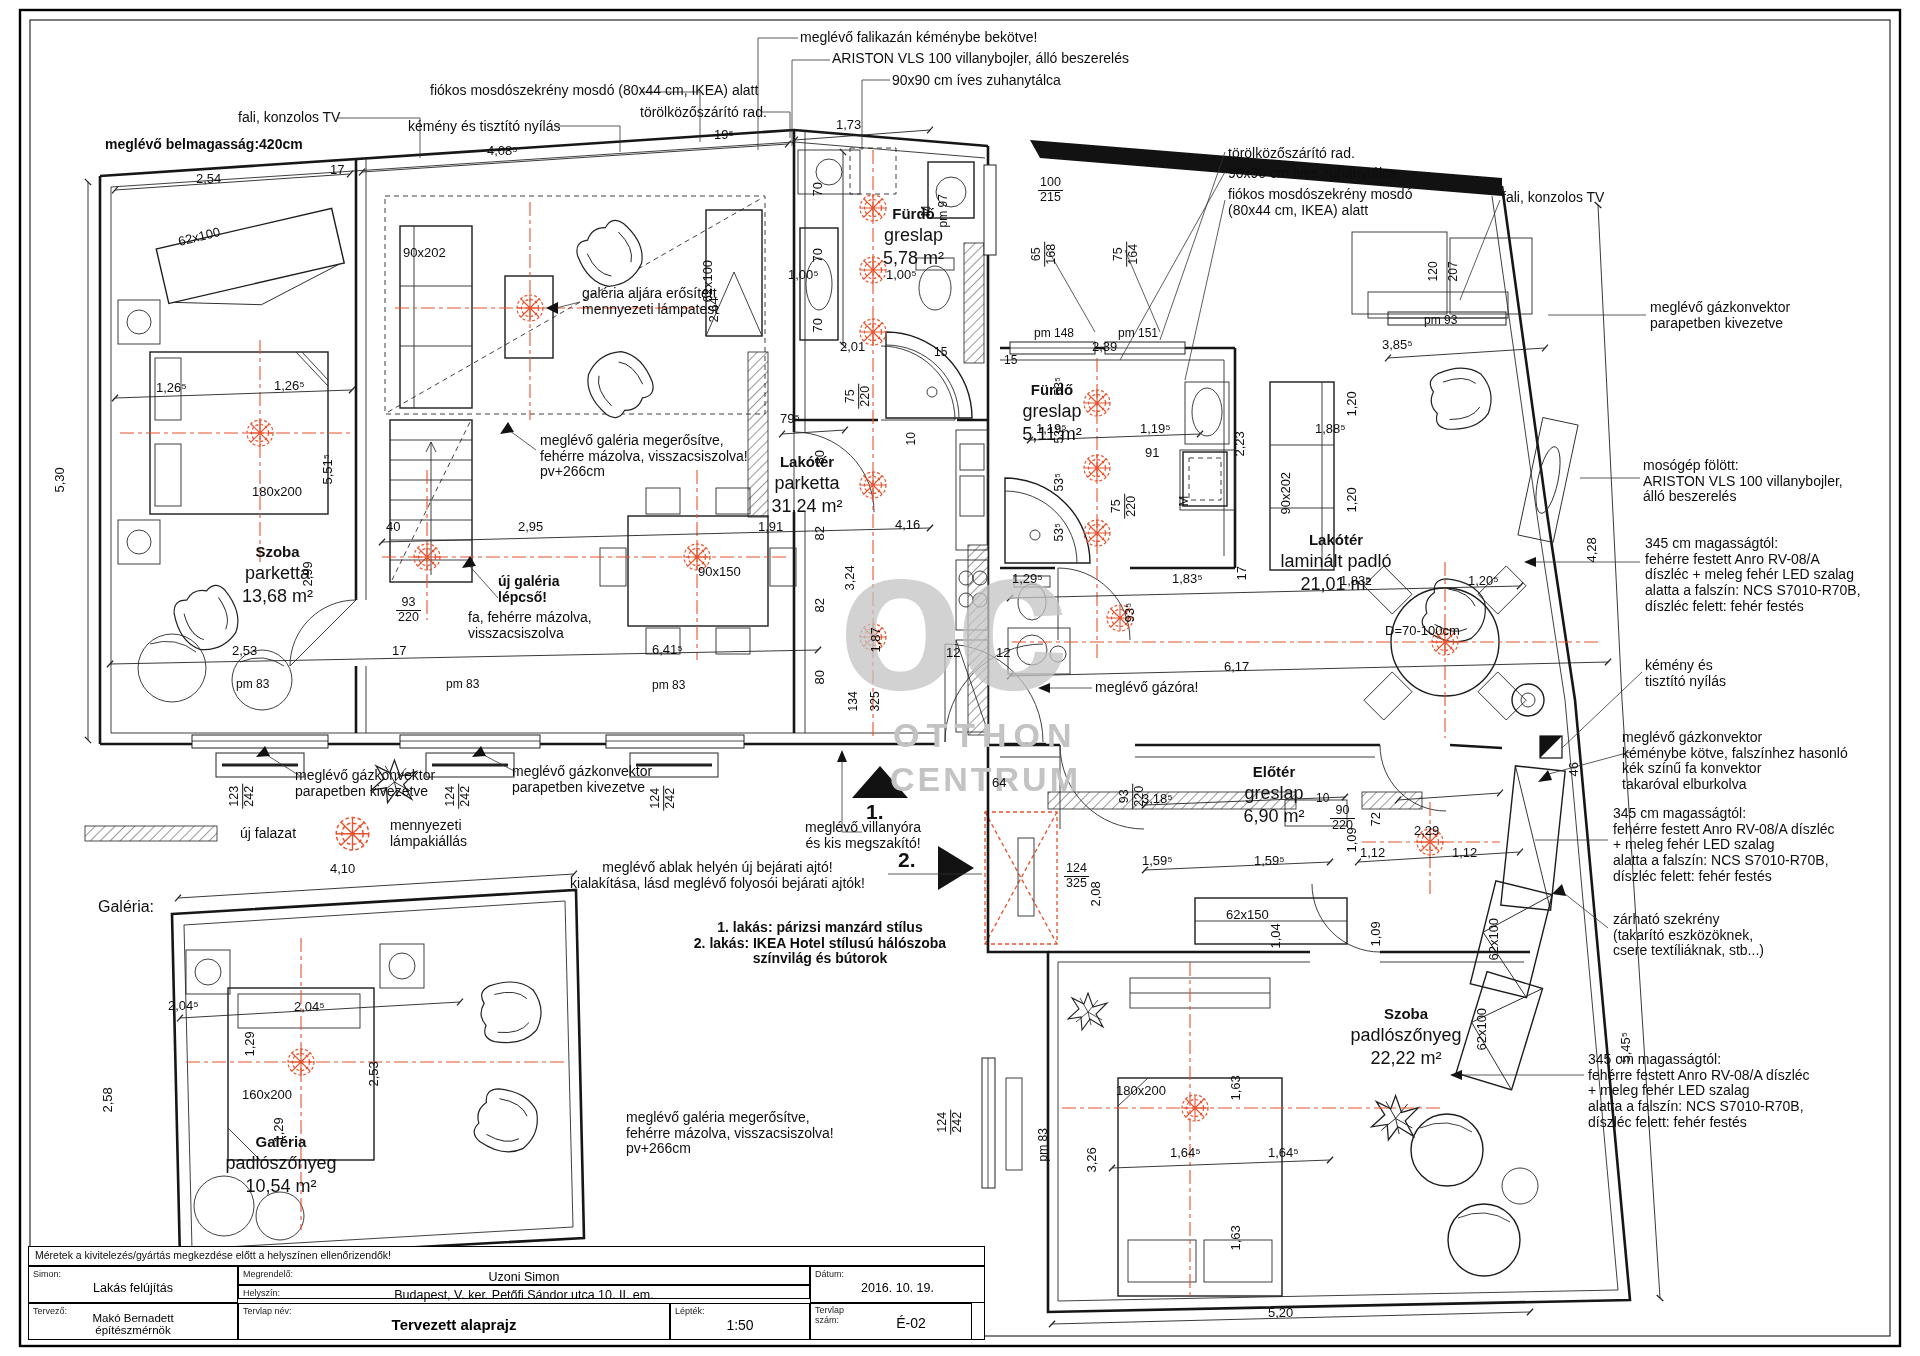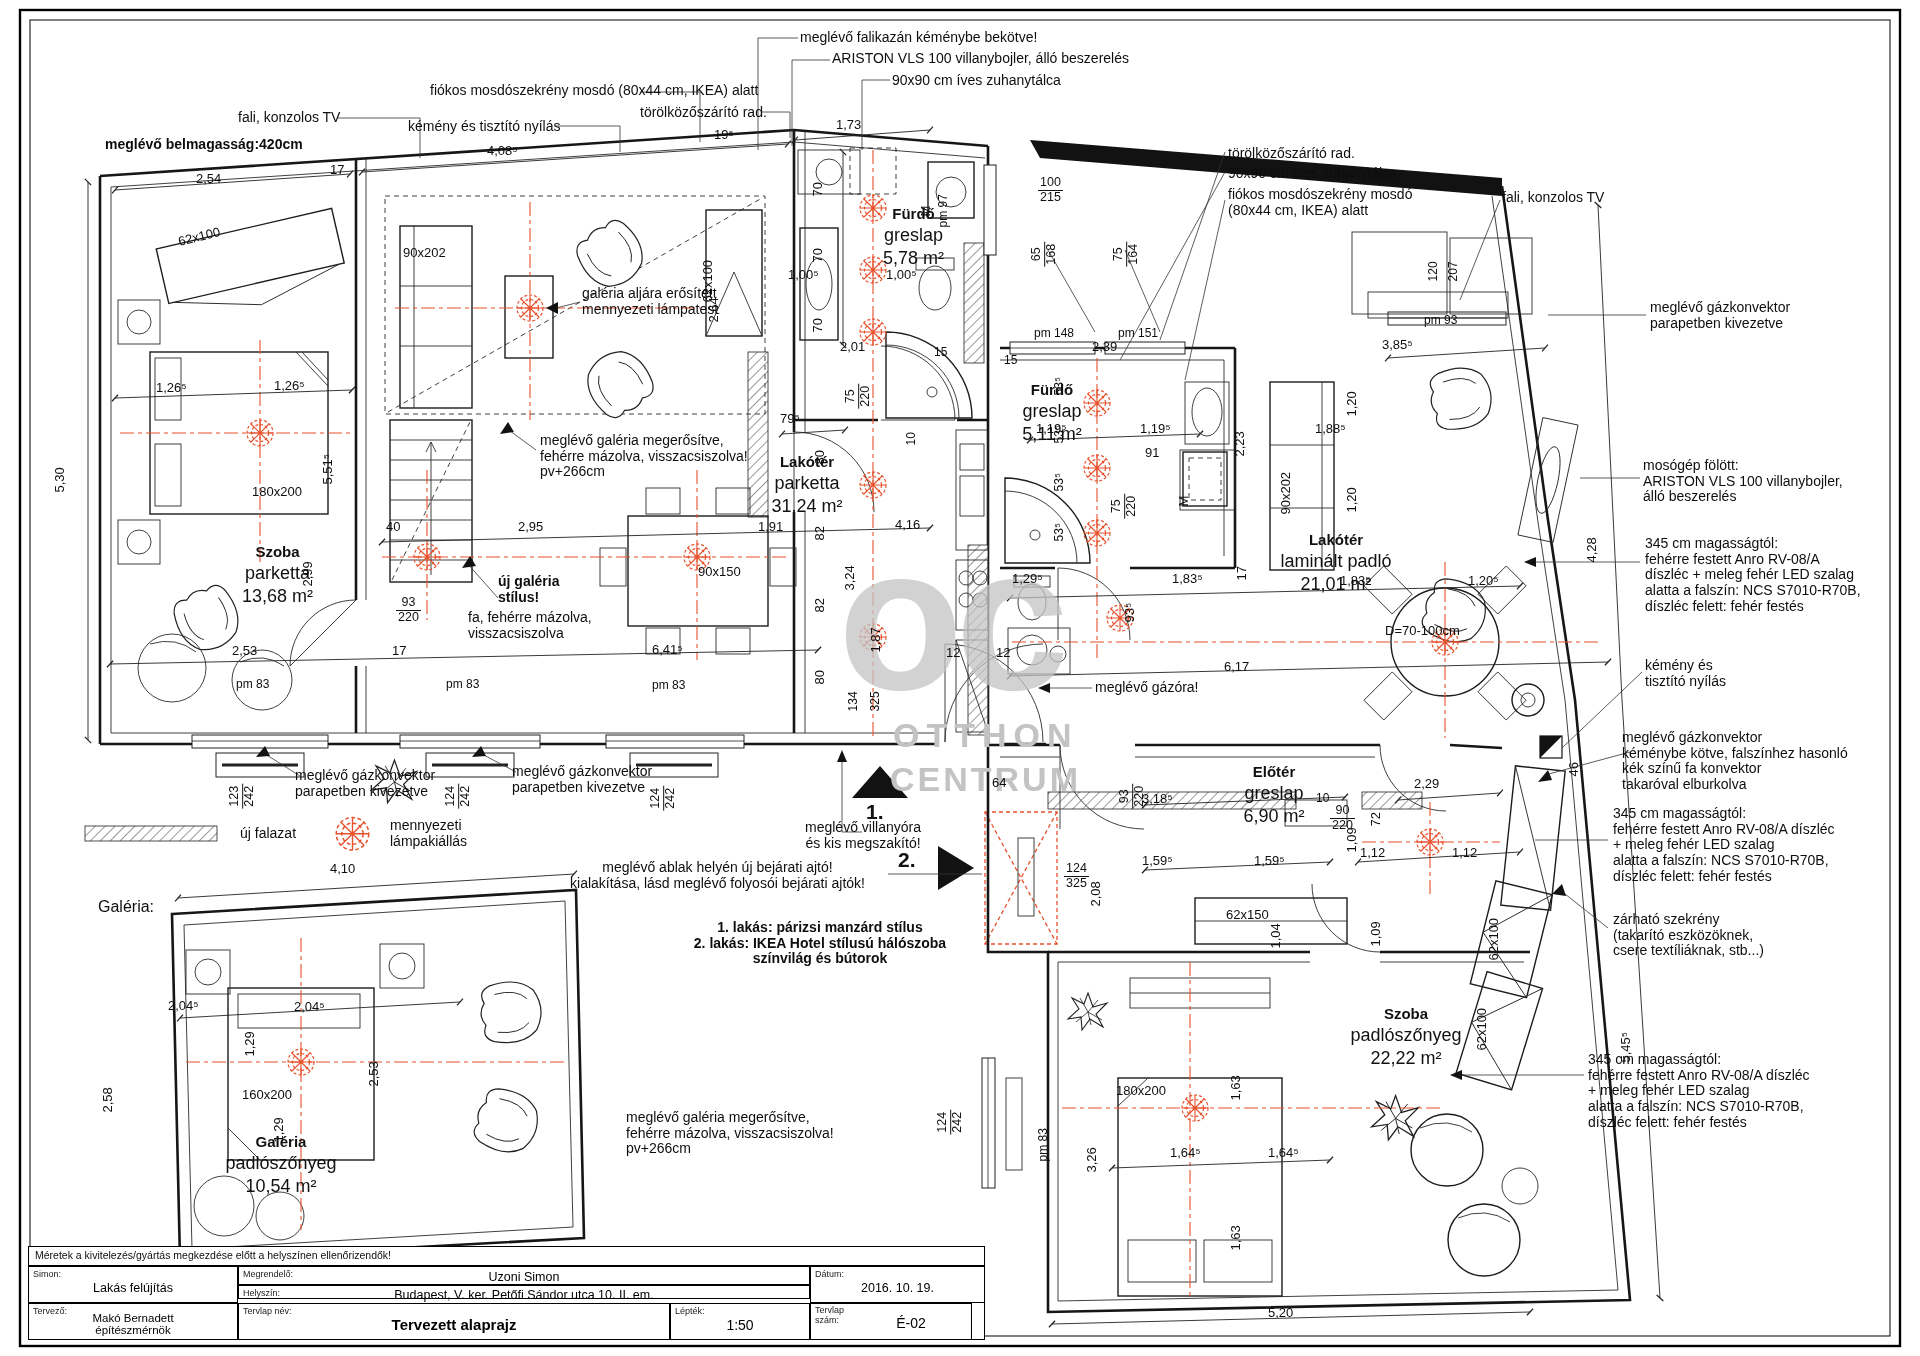--- a/index.html
+++ b/index.html
@@ -505,21 +505,21 @@
 + meleg fehér LED szalag
 alatta a falszín: NCS S7010-R70B,
 díszléc felett: fehér festés</div>
 
 <div class="lbl s14" style="left:582px;top:286px">galéria aljára erősített
 mennyezeti lámpatest</div>
 <div class="lbl s14" style="left:540px;top:433px">meglévő galéria megerősítve,
 fehérre mázolva, visszacsiszolva!
 pv+266cm</div>
 <div class="lbl s14 b" style="left:498px;top:574px">új galéria
-stílus!</div>
+lépcső!</div>
 <div class="lbl s14" style="left:468px;top:610px">fa, fehérre mázolva,
 visszacsiszolva</div>
 <div class="lbl s14" style="left:295px;top:768px">meglévő gázkonvektor
 parapetben kivezetve</div>
 <div class="lbl s14" style="left:512px;top:764px">meglévő gázkonvektor
 parapetben kivezetve</div>
 <div class="lbl s14" style="left:1095px;top:680px">meglévő gázóra!</div>
 <div class="lbl s14 c" style="left:788px;top:820px;width:150px">meglévő villanyóra
 és kis megszakító!</div>
 <div class="lbl s14 c" style="left:545px;top:860px;width:345px">meglévő ablak helyén új bejárati ajtó!
@@ -706,21 +706,21 @@
       <span>93</span>
       <span class="fb">220</span>
     </div>
 <div class="lbl s12" style="left:1316px;top:792px">10</div>
 <div class="fr" style="left:1330px;top:804px">
       <span>90</span>
       <span class="fb">220</span>
     </div>
 <div class="lbl v" style="left:1384px;top:812px">72</div>
 <div class="lbl v" style="left:1360px;top:838px">1,09</div>
-<div class="lbl" style="left:1414px;top:777px">2,29</div>
+<div class="lbl" style="left:1414px;top:824px">2,29</div>
 <div class="lbl" style="left:1142px;top:854px">1,59⁵</div>
 <div class="lbl" style="left:1254px;top:854px">1,59⁵</div>
 <div class="fr" style="left:1064px;top:862px">
       <span>124</span>
       <span class="fb">325</span>
     </div>
 <div class="lbl" style="left:1360px;top:846px">1,12</div>
 <div class="lbl" style="left:1452px;top:846px">1,12</div>
 <div class="lbl v" style="left:1384px;top:932px">1,09</div>
 <div class="lbl v" style="left:1284px;top:934px">1,04</div>

